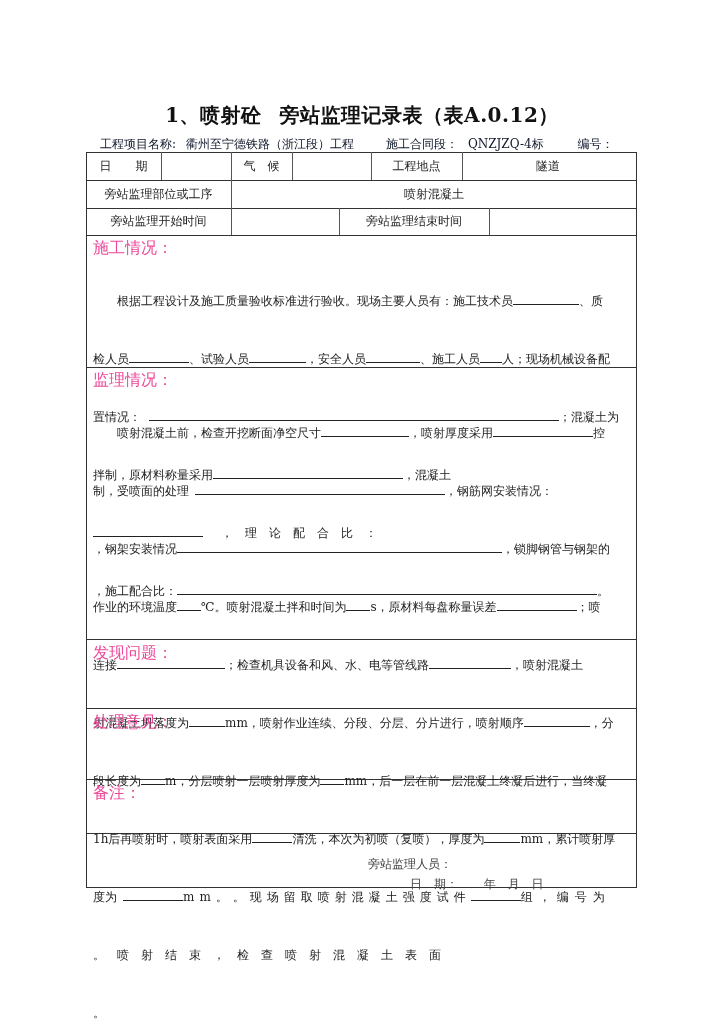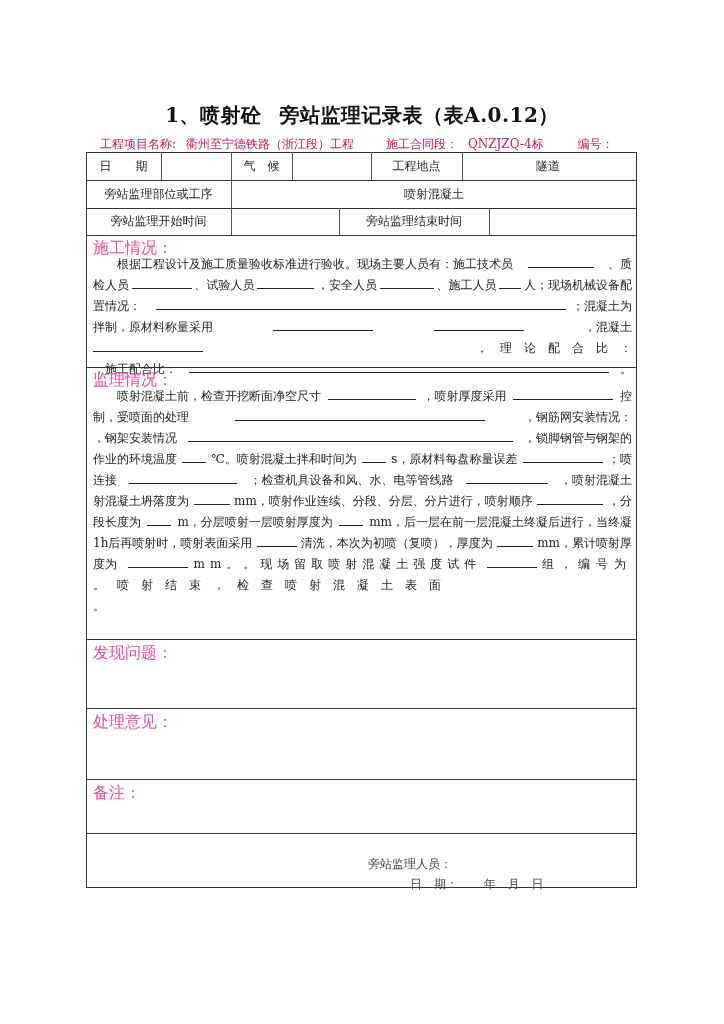--- a/index.html
+++ b/index.html
@@ -1,32 +1,32 @@
 <!DOCTYPE html>
 <html><head>
 <meta charset="utf-8">
 <style>
   html, body { margin:0; padding:0; background:#ffffff; }
   body { width:724px; height:1024px; position:relative; overflow:hidden;
          font-family:"DejaVu Serif","Liberation Serif",serif; color:#1a1a1a; }
   .title { position:absolute; top:102px; left:0; width:724px; text-align:center;
            font-size:20px; font-weight:bold; letter-spacing:0.5px; color:#111; }
   .title .gap { display:inline-block; width:18px; }
-  .meta { position:absolute; top:136px; left:100px; font-size:12px; color:#be185d; white-space:nowrap; }
+  .meta { position:absolute; top:136px; left:100px; font-size:12px; color:#0f172a; white-space:nowrap; }
   .meta span { margin-right:10px; }
   .frame { position:absolute; left:86px; top:152px; width:551px; height:736px;
            border:1px solid #333; box-sizing:border-box; }
   .hline { position:absolute; left:86px; width:551px; height:0; border-top:1px solid #333; }
   .vline { position:absolute; width:0; border-left:1px solid #555; }
   .cell { position:absolute; font-size:12px; display:flex; align-items:center; justify-content:center;
           color:#222; white-space:nowrap; }
   .sec-label { position:absolute; left:93px; font-size:16px; color:#ec4899; }
   .para { position:absolute; left:93px; width:539px; font-size:12px; line-height:21px; color:#222; }
   .para .line { display:flex; justify-content:space-between; white-space:nowrap; height:21px; }
-  .para .line.left { justify-content:space-between; }
+  .para .line.left { justify-content:flex-start;margin-top:37px; }
   .u { display:inline-block; border-bottom:1px solid #222; height:13px; vertical-align:baseline; }
   .sig { position:absolute; font-size:12px; color:#404040; white-space:nowrap; }
 </style>
 </head>
 <body>
 
 <div class="title">
   <span>1、喷射砼</span><span class="gap"></span><span>旁站监理记录表（表A.0.12）</span>
 </div>
 

